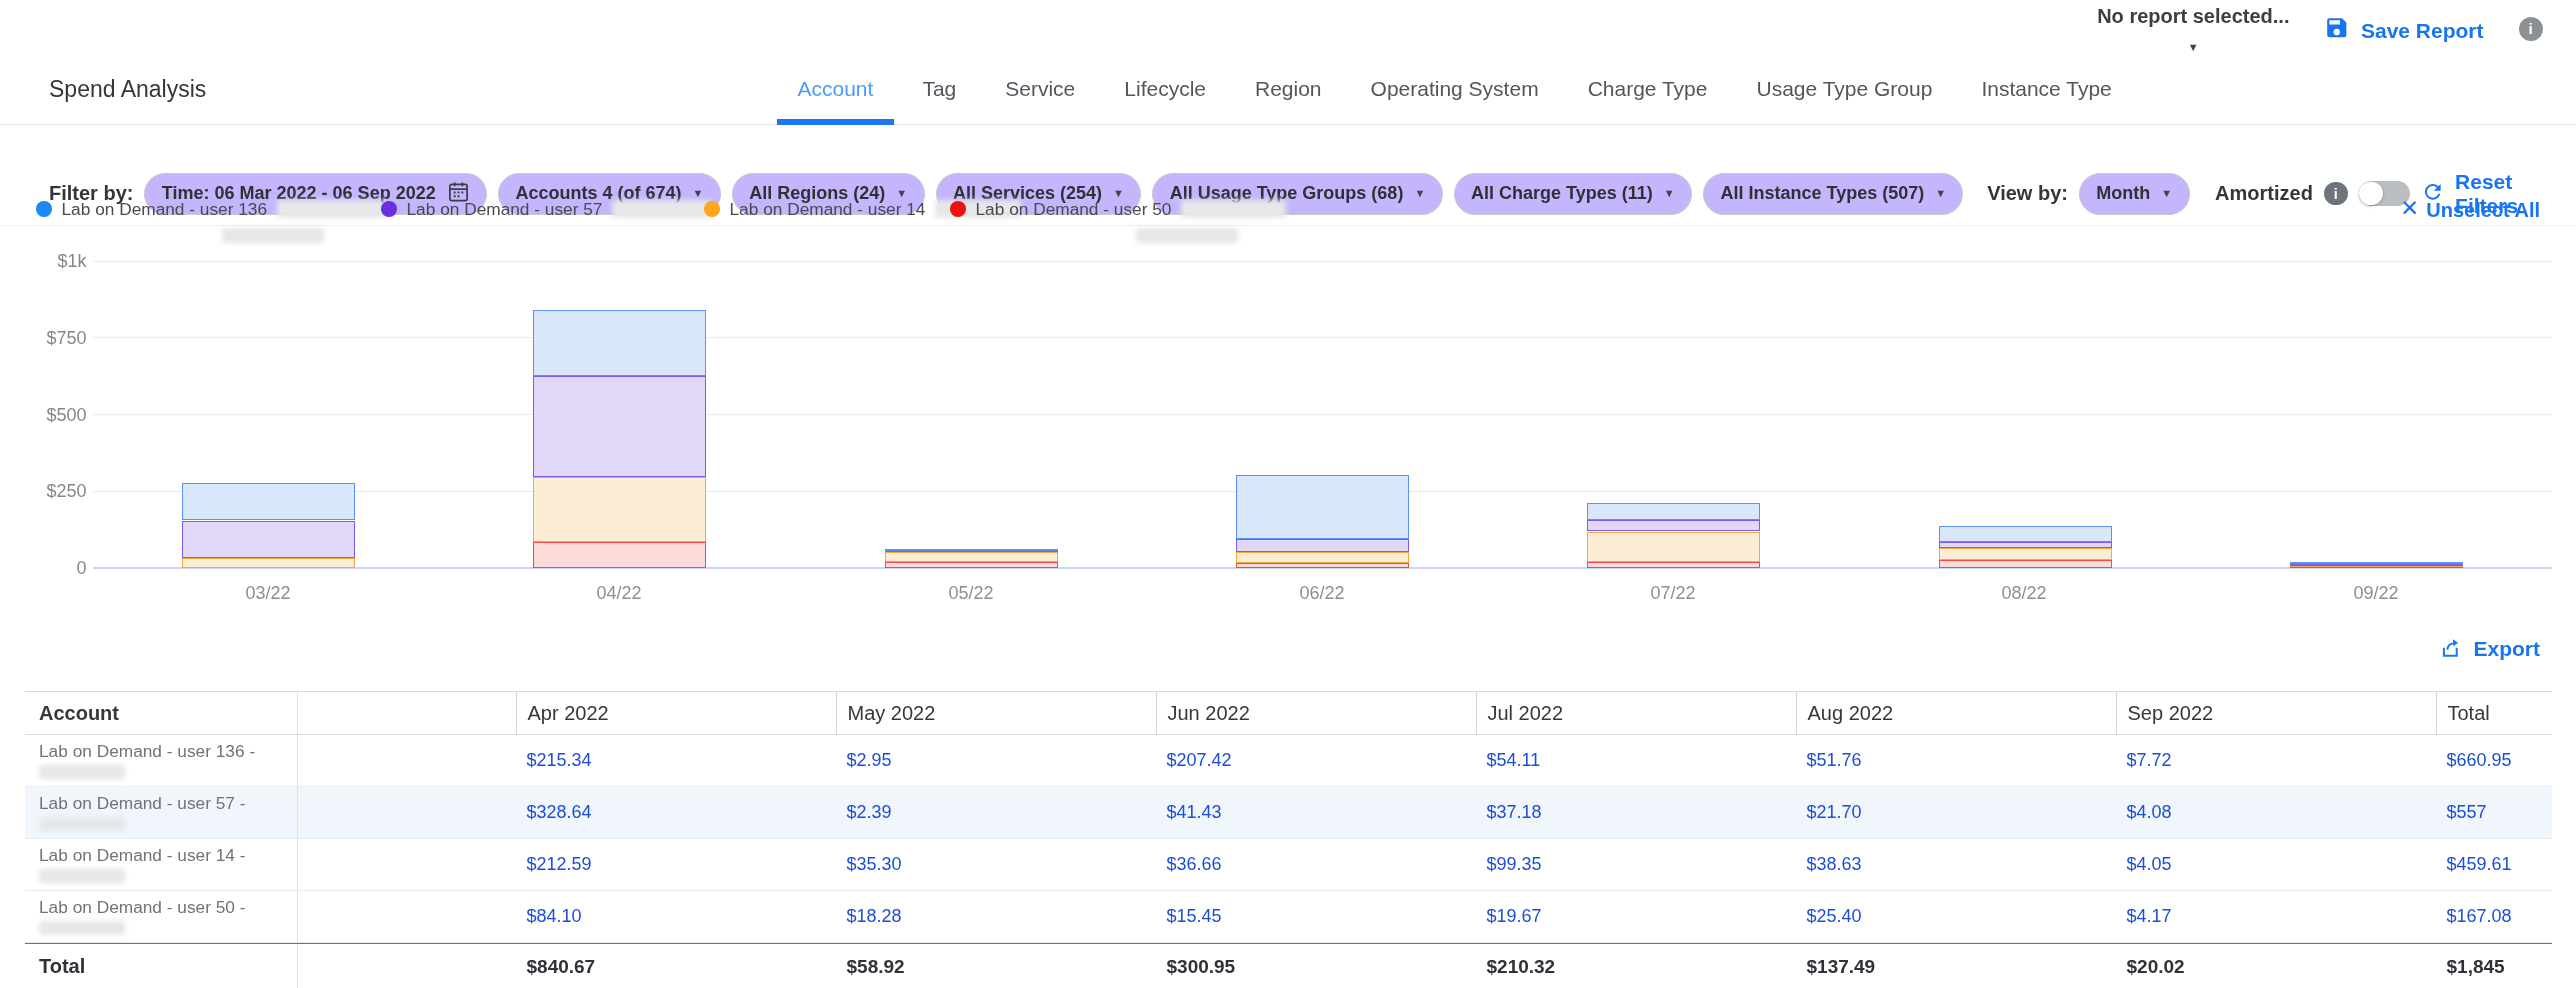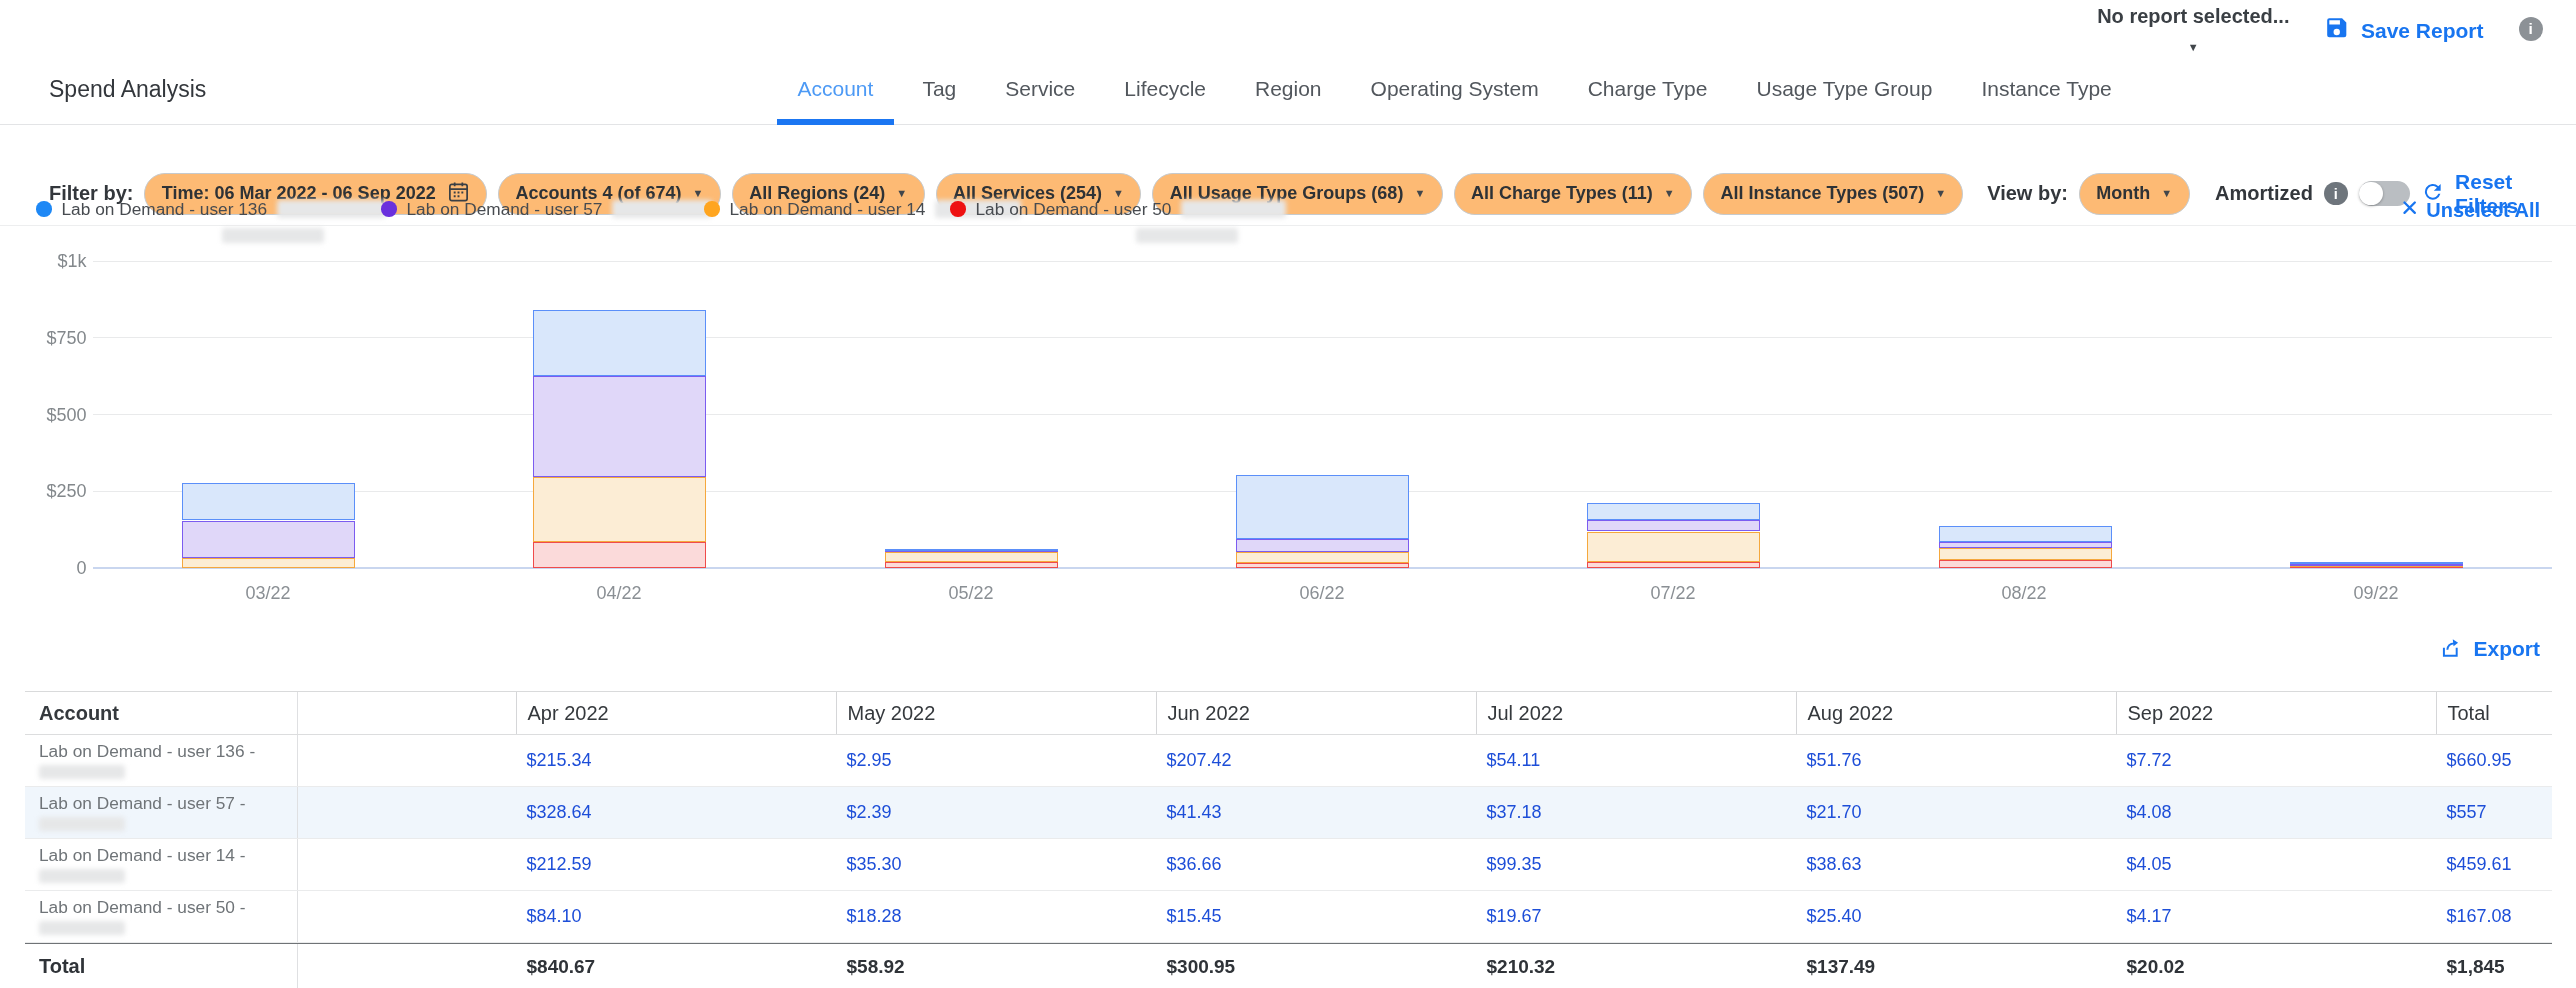--- a/index.html
+++ b/index.html
@@ -24,21 +24,21 @@
        font-size:21px;color:#52575D;cursor:pointer;white-space:nowrap;}
   .tab.active{color:#4D9AF5;}
   .tab.active::after{content:'';position:absolute;left:3.6px;right:3.6px;bottom:-0.9px;height:5.5px;background:#1B76F2;}
 
   
   .filter-row{position:absolute;top:125px;left:0;right:0;height:64px;border-bottom:0.9px solid #EDEEEF;
               display:flex;align-items:center;padding:0 36px 0 49px;box-sizing:border-box;gap:11px;margin-top:37px;}
   .flabel{font-size:20px;font-weight:bold;color:#33373C;white-space:nowrap;}
   .pill{height:42px;border:1.8px solid #C6CACD;border-radius:22px;display:flex;align-items:center;
         gap:11px;padding:0 16.4px;font-size:18px;font-weight:bold;color:#2E3236;white-space:nowrap;
-        box-sizing:border-box;cursor:pointer;background:#fdba74;}
+        box-sizing:border-box;cursor:pointer;background:#c4b5fd;}
   .viewby{margin-left:12.7px;}
   .amort{margin-left:14.5px;display:flex;align-items:center;gap:11px;}
   .info-dark{width:23.6px;height:23.6px;border-radius:50%;background:#6E757C;color:#fff;display:flex;
              align-items:center;justify-content:center;font-size:14.5px;font-weight:bold;}
   .toggle{width:51px;height:25.5px;border-radius:12.7px;background:#BABEC2;position:relative;cursor:pointer;}
   .toggle .knob{position:absolute;left:0.9px;top:0.9px;width:23.6px;height:23.6px;border-radius:50%;
                 background:#fff;box-shadow:0 0.9px 2.7px rgba(0,0,0,.3);}
   .reset-btn{margin-left:auto;display:flex;align-items:center;gap:11px;cursor:pointer;}
   .reset-btn .lbl{font-size:21px;font-weight:bold;color:#1875F0;}
 

